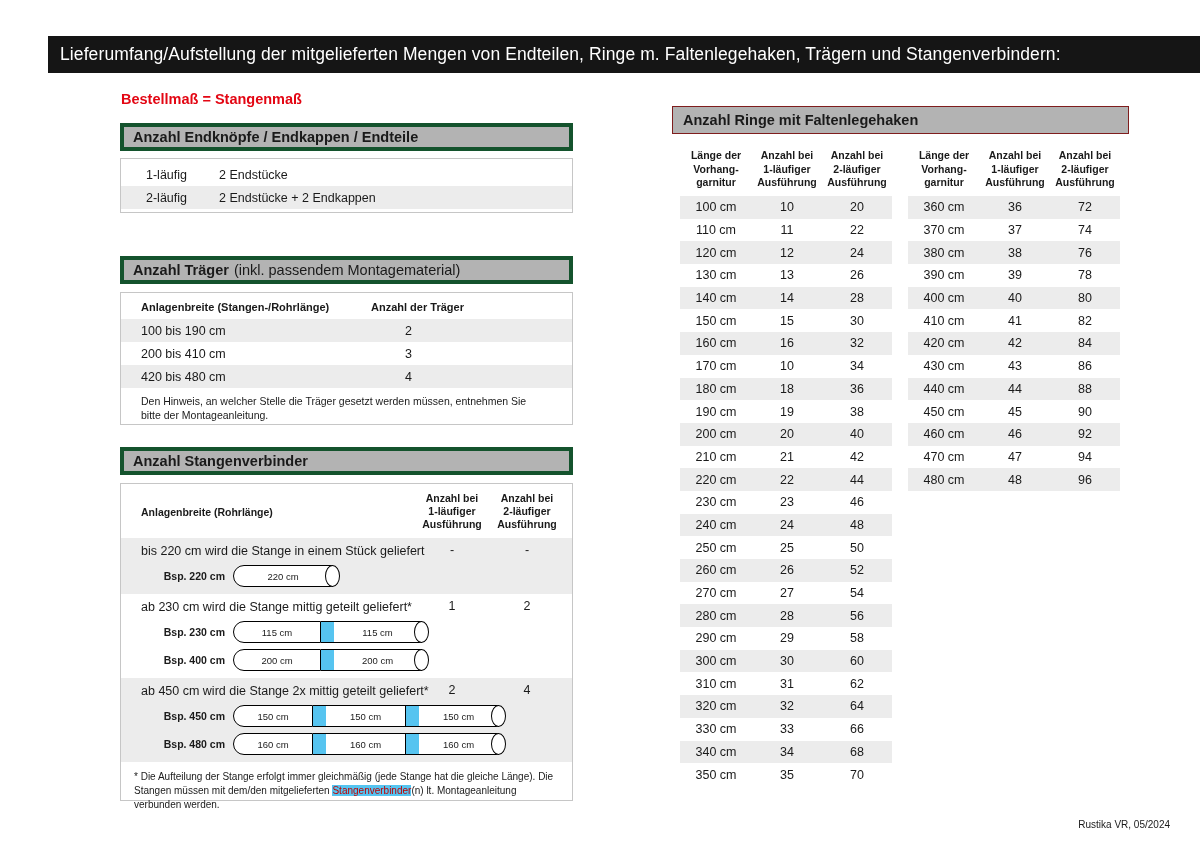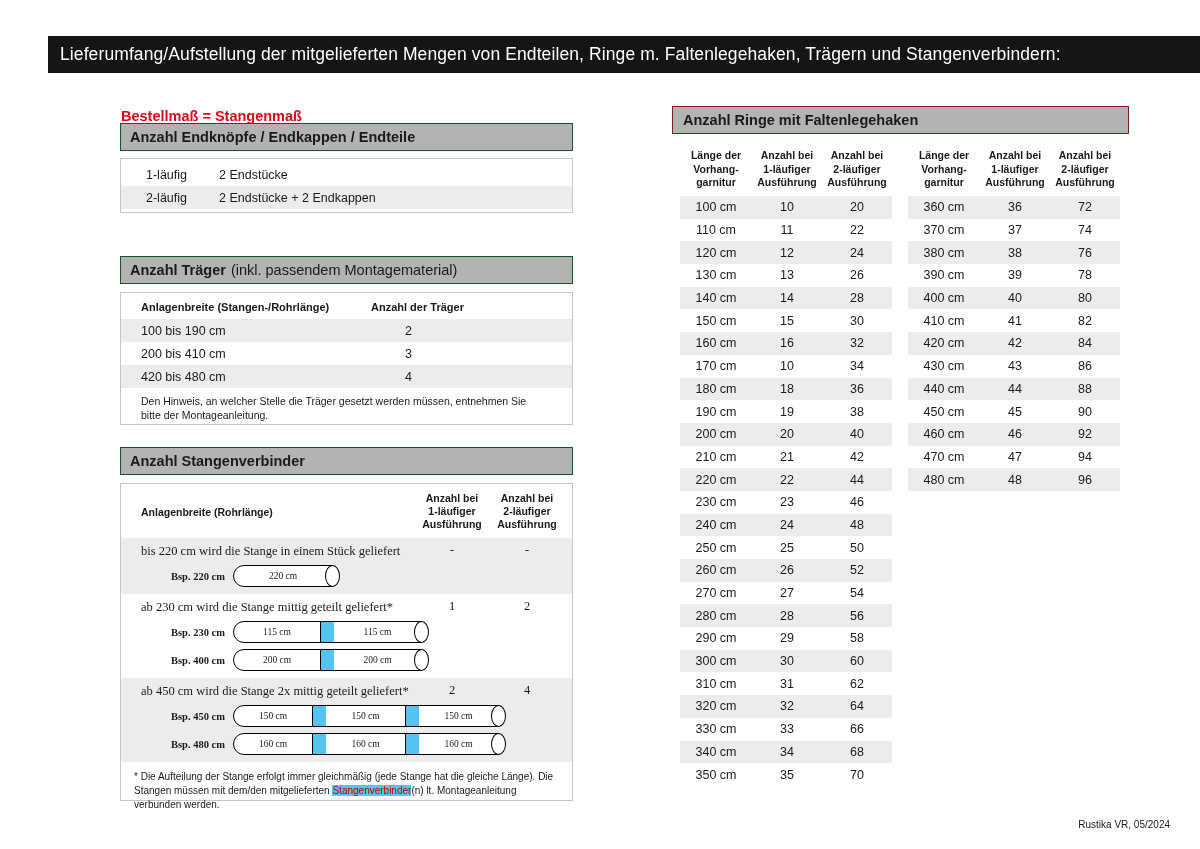--- a/index.html
+++ b/index.html
@@ -4,24 +4,24 @@
 <style>
   *{margin:0;padding:0;box-sizing:border-box;}
   html,body{background:#ffffff;}
   .page{position:relative;width:1200px;height:849px;background:#fff;overflow:hidden;
         font-family:"Liberation Sans","DejaVu Sans",sans-serif;color:#1a1a1a;}
 
   .topbar{position:absolute;left:48px;top:36px;width:1152px;height:37px;background:#151515;
           color:#fff;display:flex;align-items:center;padding-left:12px;
           font-size:17.5px;font-weight:normal;letter-spacing:.1px;}
 
-  .subtitle{position:absolute;left:121px;top:108px;color:#e30613;font-weight:bold;font-size:14.5px;}
+  .subtitle{position:absolute;left:121px;top:91px;color:#e30613;font-weight:bold;font-size:14.5px;}
 
   .sec-header{position:absolute;left:120px;width:453px;height:28px;background:#b3b3b3;
-              border:1px solid #14532d;display:flex;align-items:center;padding-left:9px;font-size:14.5px;}
+              border:4px solid #14532d;display:flex;align-items:center;padding-left:9px;font-size:14.5px;}
   .sec-header .bold{font-weight:bold;}
   .sec-header .normal{margin-left:5px;font-weight:normal;}
   #hdr-endteile{top:123px;}
   #hdr-traeger{top:256px;}
   #hdr-verbinder{top:447px;}
 
   .box{position:absolute;left:120px;width:453px;border:1px solid #c6c6c6;background:#fff;}
 
   #box-endteile{top:158px;height:55px;padding-top:4px;}
   .kv-row{height:23px;display:flex;align-items:center;padding-left:25px;font-size:12.5px;}
@@ -37,21 +37,21 @@
   .t-count{padding-left:34px;}
   .traeger-note{padding:6px 30px 0 20px;font-size:10.5px;line-height:1.35;}
 
   #box-verbinder{top:483px;height:318px;}
   .v-head{position:relative;height:54px;}
   .v-col1{position:absolute;left:20px;top:22px;font-size:10.5px;font-weight:bold;}
   .v-colh{position:absolute;top:8px;width:70px;text-align:center;font-size:10.5px;font-weight:bold;
           line-height:1.25;white-space:pre-line;}
   .v-colh.a{left:296px;}
   .v-colh.b{left:371px;}
-  .vgroup{padding:2px 0 4px 0;font-family:Liberation Serif, serif;}
+  .vgroup{padding:2px 0 4px 0;}
   .vgroup.shade{background:#ececec;}
   .vtext-row{position:relative;height:22px;display:flex;align-items:center;font-size:12.5px;padding-left:20px;}
   .vcount{position:absolute;top:3px;width:70px;text-align:center;font-size:12.5px;}
   .vcount.col1{left:296px;}
   .vcount.col2{left:371px;}
   .ex-row{height:28px;display:flex;align-items:center;}
   .ex-label{width:104px;text-align:right;font-size:10.5px;font-weight:bold;}
   .rod{display:flex;align-items:center;margin-left:8px;height:24px;}
   .seg{height:22px;border:1px solid #000;border-left:none;background:#fff;display:flex;
        align-items:center;justify-content:center;font-size:9.5px;}

